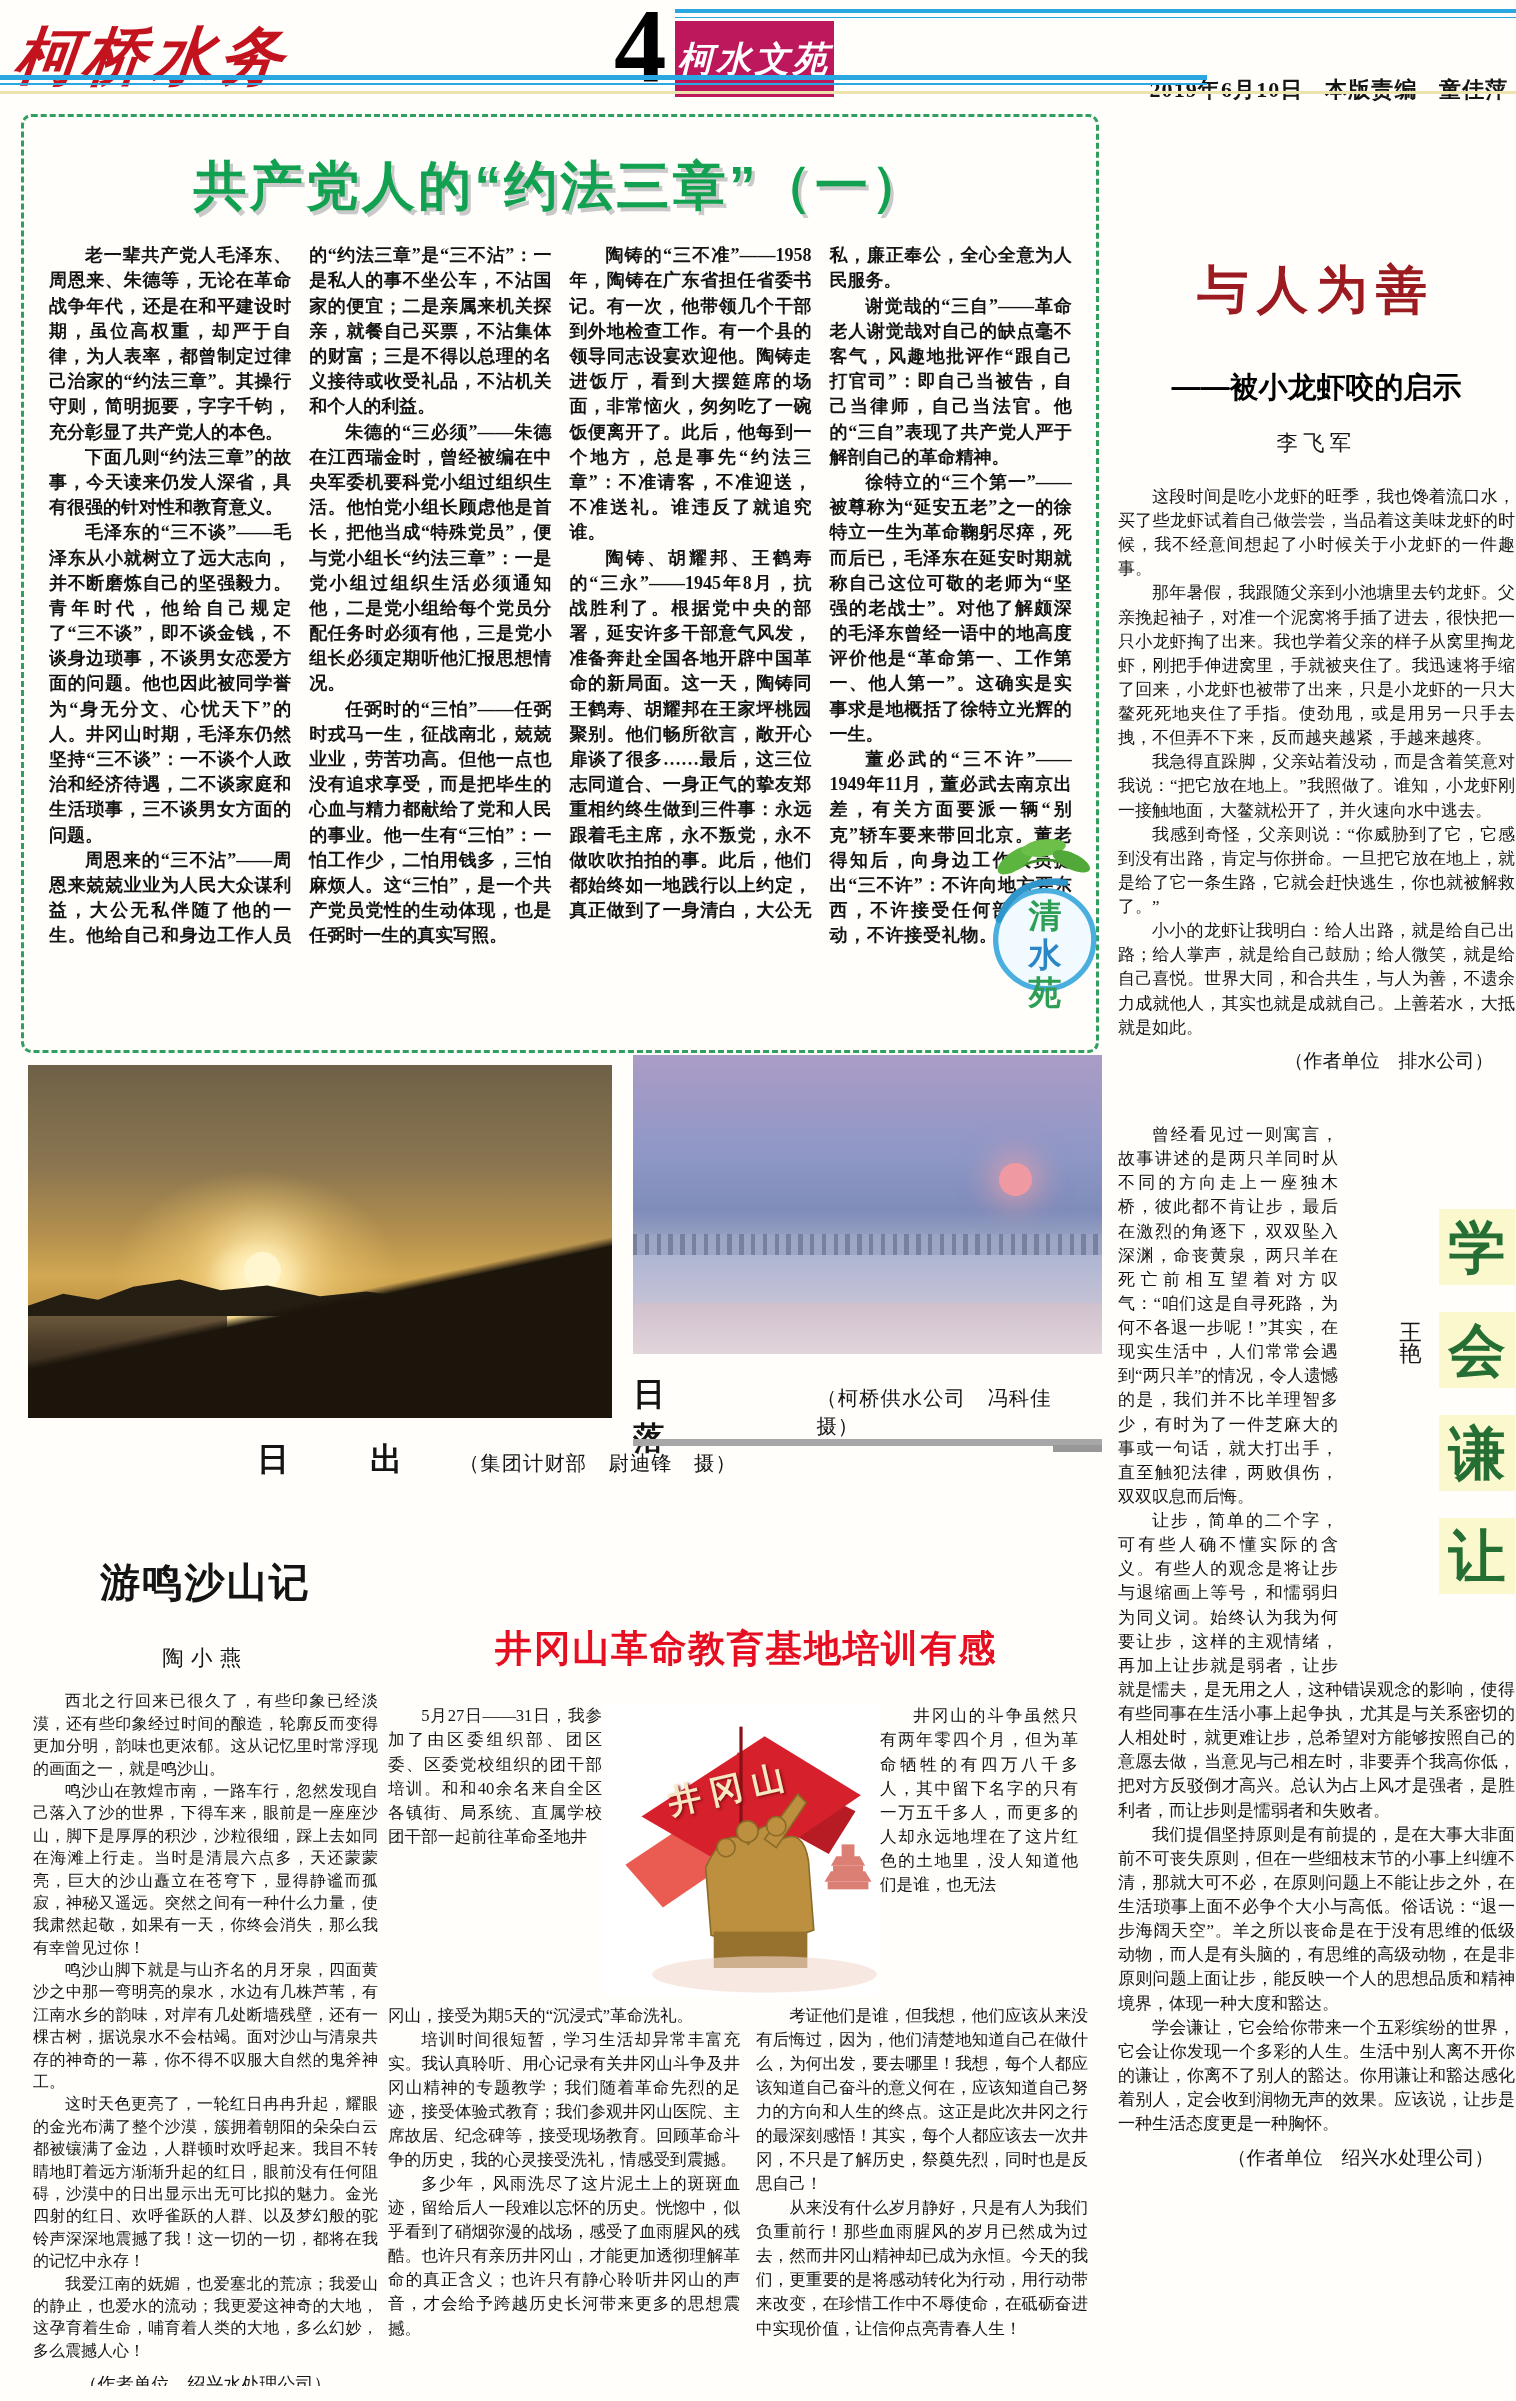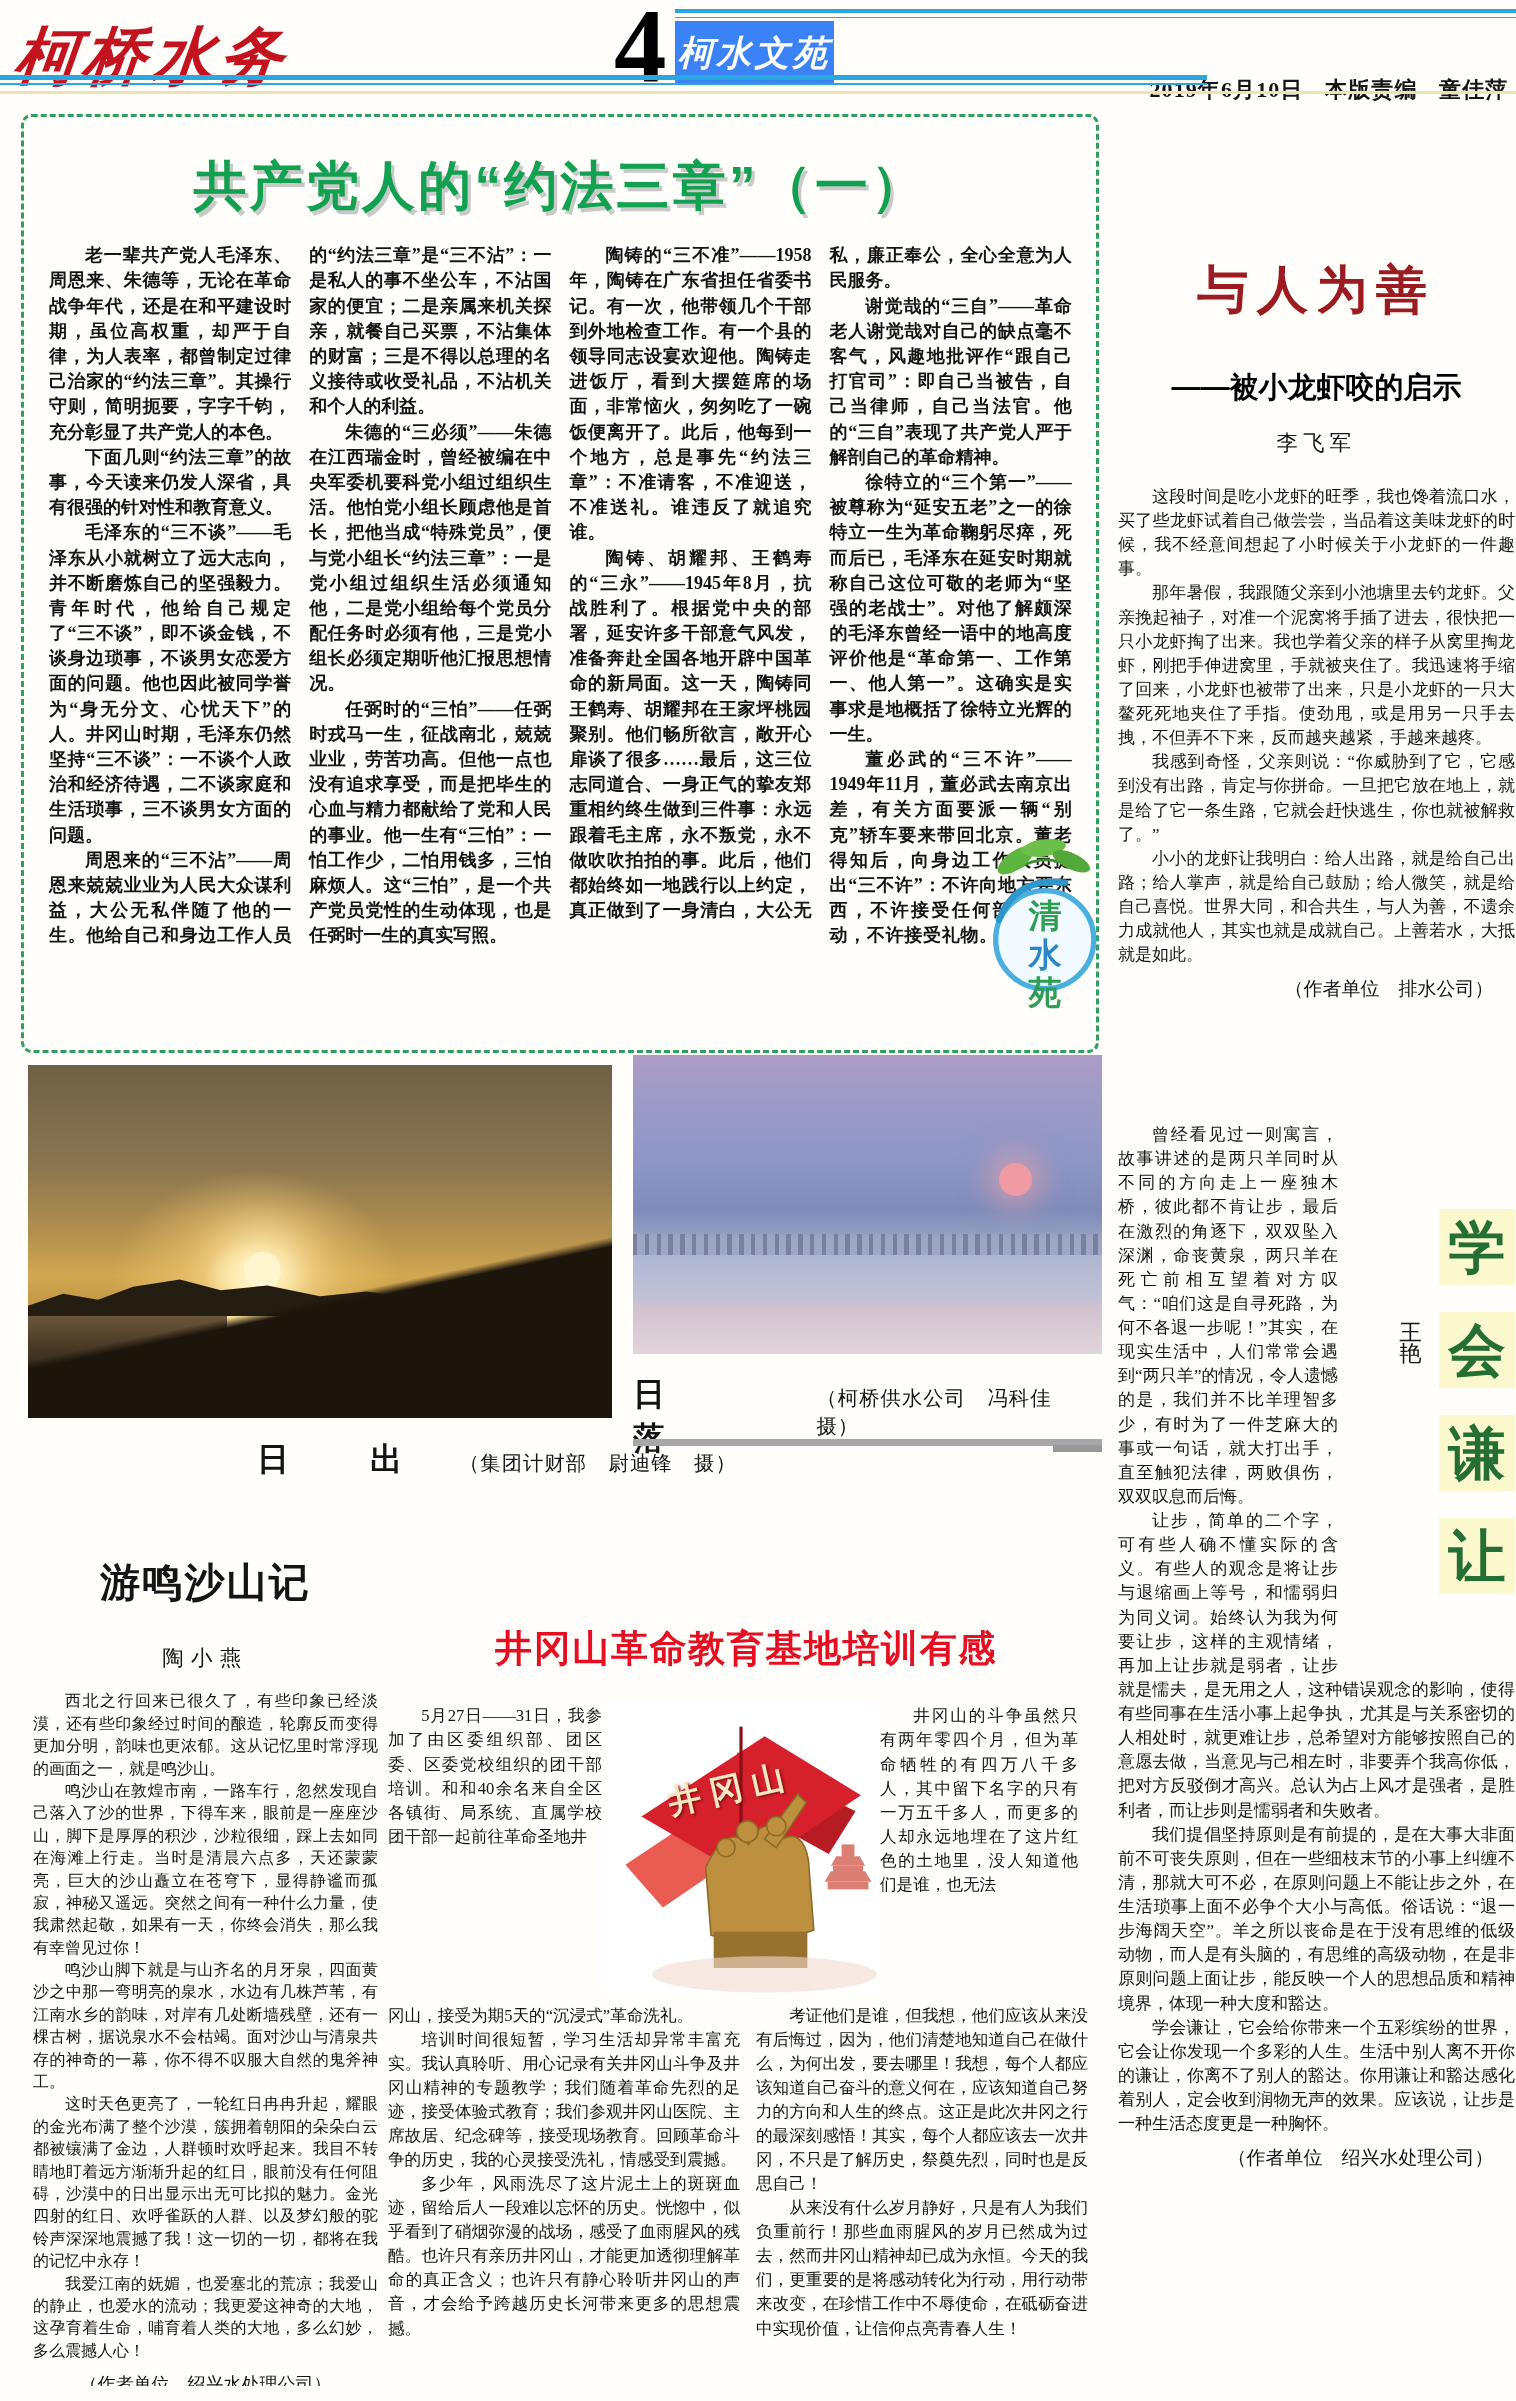--- a/index.html
+++ b/index.html
@@ -9,21 +9,21 @@
   .masthead{position:absolute;left:15px;top:14px;font-size:63px;font-weight:900;
             font-style:italic;color:#c3131f;letter-spacing:5.3px;transform:skewX(-6deg);}
   .big-page-number{position:absolute;left:614px;top:-6.4px;font-size:105px;font-weight:900;
             font-family:"Liberation Serif",serif;color:#000;line-height:1;}
   .rule{position:absolute;background:#2aa7e0;}
   .rule-top-a{left:675px;top:8.6px;width:841px;height:4.8px;}
   .rule-top-b{left:675px;top:16.6px;width:841px;height:1.6px;}
   .rule-bot-a{left:0;top:75px;width:1207px;height:4.8px;}
   .rule-bot-b{left:0;top:83px;width:1207px;height:1.6px;}
   .rule-yellow{left:0;top:91px;width:1517px;height:2.7px;background:#ece3ae;}
-  .section-tag{position:absolute;left:675px;top:21.4px;width:159px;height:64px;background:#3b82f6;
+  .section-tag{position:absolute;left:675px;top:21.4px;width:159px;height:76px;background:#be185d;
             display:flex;align-items:center;justify-content:center;}
   .section-tag span{color:#fff;font-size:35px;font-weight:900;font-style:italic;letter-spacing:3.2px;}
   .date-line{position:absolute;right:8.6px;top:63px;font-size:22px;font-weight:700;letter-spacing:1.1px;margin-top:12px;}
   .date-line span{margin-left:15px;}
   
   .main-box{position:absolute;left:21.4px;top:114px;width:1078px;height:939px;box-sizing:border-box;
             border:3.2px dashed #2f9e5f;border-radius:10.7px;background:#fffefb;}
   .main-title{margin:34px 16px 0;text-align:center;font-size:53px;font-weight:900;color:#12a150;
             letter-spacing:3.2px;font-family:"Liberation Sans","DejaVu Sans",sans-serif;
             text-shadow:3.2px 3.7px 0 #c9c9c9;}
@@ -166,20 +166,21 @@
     <div class="badge-char c2">苑</div>
   </div>
 
   <section class="kindness">
     <h2 class="kindness-title">与人为善</h2>
     <div class="kindness-subtitle">——被小龙虾咬的启示</div>
     <div class="kindness-byline">李飞军</div>
     <div class="kindness-body">
       <p>这段时间是吃小龙虾的旺季，我也馋着流口水，买了些龙虾试着自己做尝尝，当品着这美味龙虾的时候，我不经意间想起了小时候关于小龙虾的一件趣事。</p>
       <p>那年暑假，我跟随父亲到小池塘里去钓龙虾。父亲挽起袖子，对准一个泥窝将手插了进去，很快把一只小龙虾掏了出来。我也学着父亲的样子从窝里掏龙虾，刚把手伸进窝里，手就被夹住了。我迅速将手缩了回来，小龙虾也被带了出来，只是小龙虾的一只大鳌死死地夹住了手指。使劲甩，或是用另一只手去拽，不但弄不下来，反而越夹越紧，手越来越疼。</p>
+      <p>我急得直跺脚，父亲站着没动，而是含着笑意对我说：“把它放在地上。”我照做了。谁知，小龙虾刚一接触地面，大鳌就松开了，并火速向水中逃去。</p>
       <p>我感到奇怪，父亲则说：“你威胁到了它，它感到没有出路，肯定与你拼命。一旦把它放在地上，就是给了它一条生路，它就会赶快逃生，你也就被解救了。”</p>
       <p>小小的龙虾让我明白：给人出路，就是给自己出路；给人掌声，就是给自己鼓励；给人微笑，就是给自己喜悦。世界大同，和合共生，与人为善，不遗余力成就他人，其实也就是成就自己。上善若水，大抵就是如此。</p>
     </div>
     <div class="sign">（作者单位　排水公司）</div>
   </section>
 
   <div class="photo photo-sunrise">
     <div class="sr-sky"></div>
     <div class="sr-glow"></div>
     <div class="sr-sun"></div>

